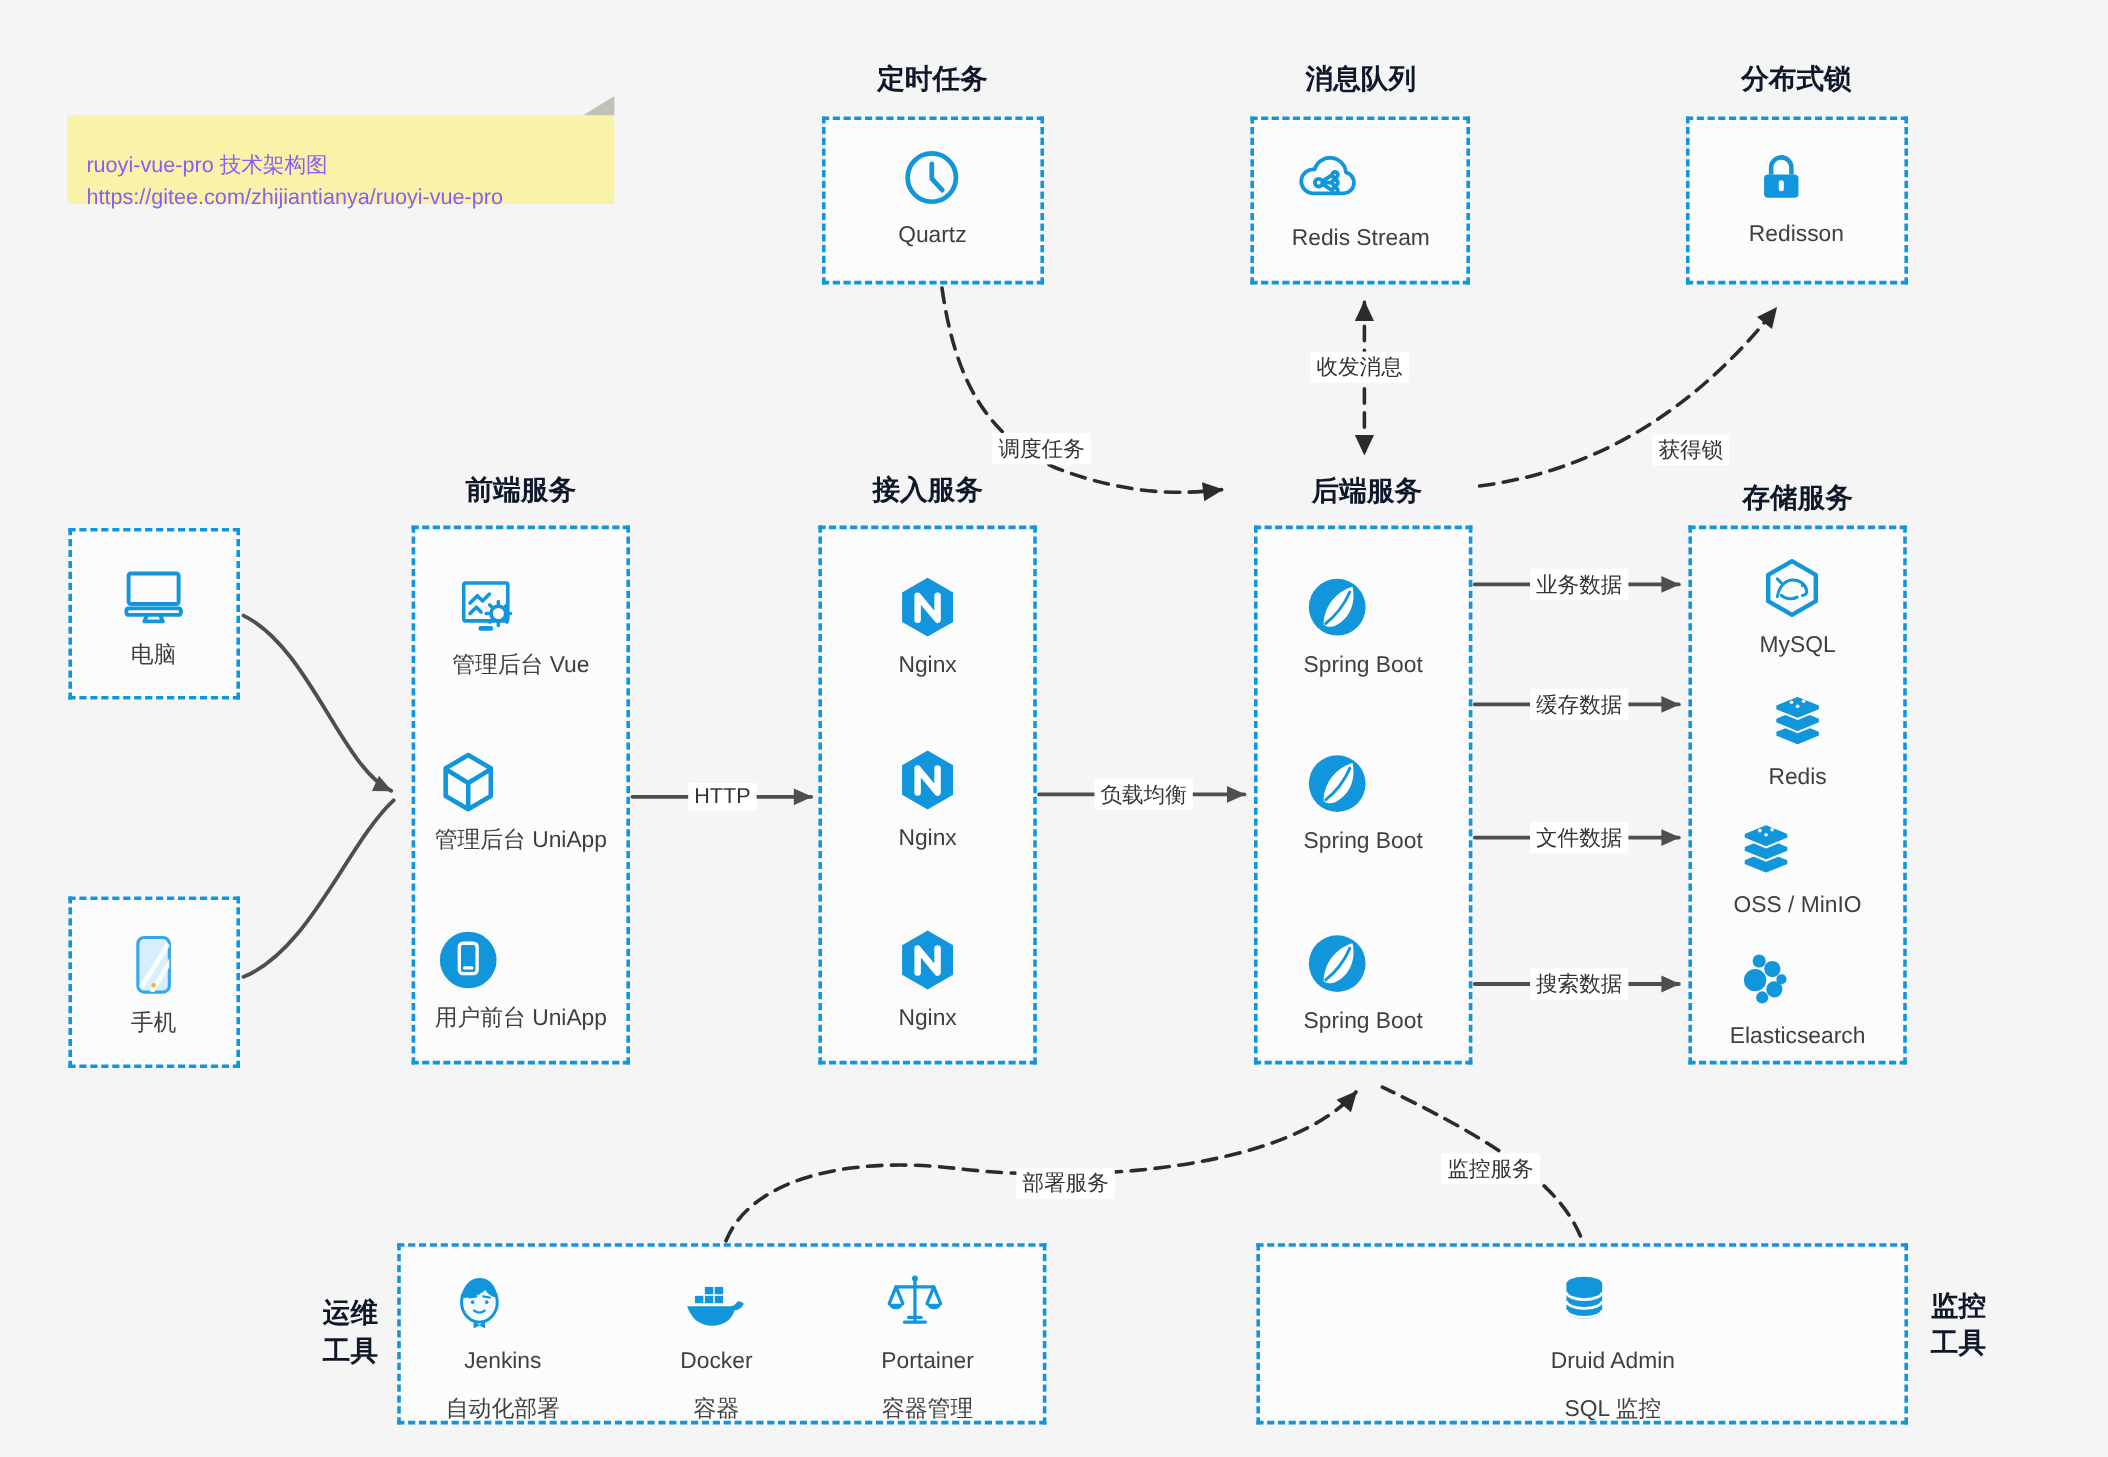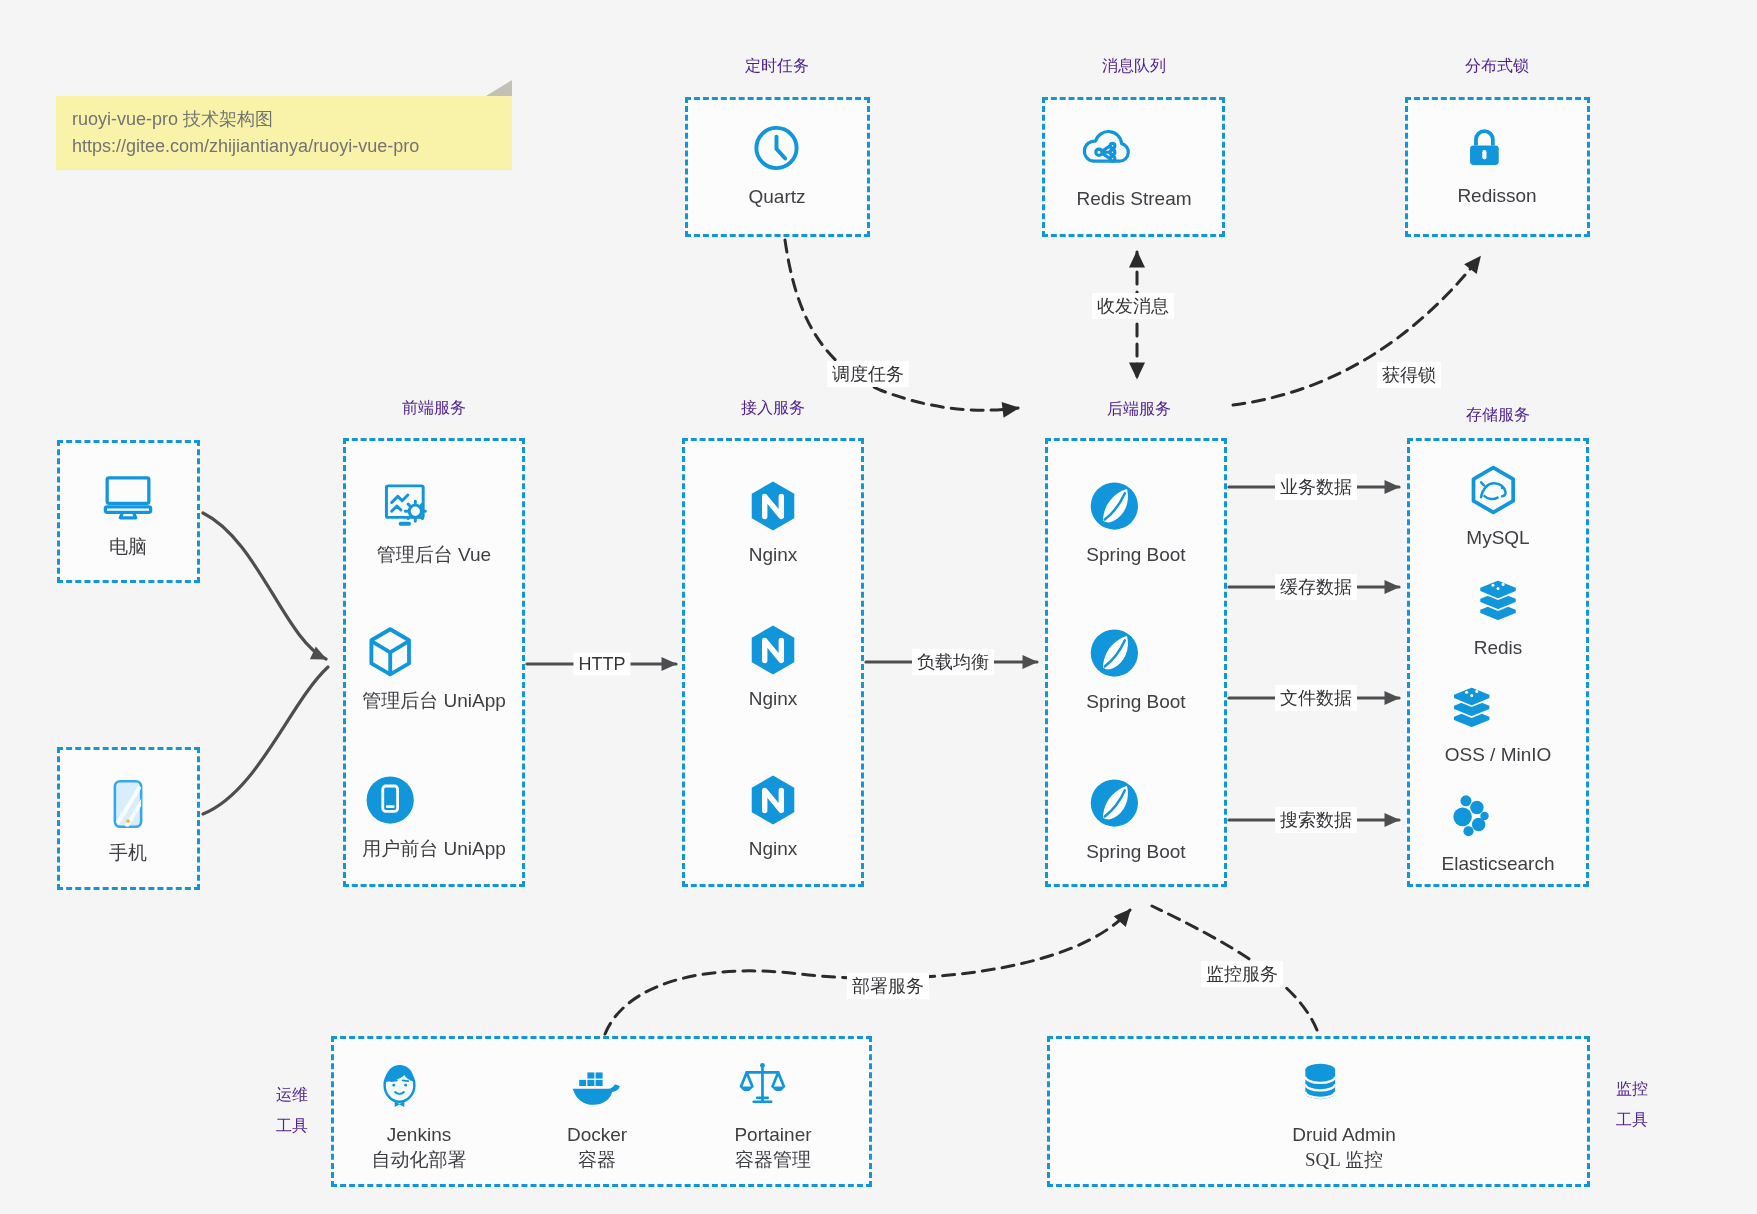--- a/index.html
+++ b/index.html
@@ -2,32 +2,32 @@
 <html><head>
 <meta charset="utf-8">
 <style>
   html,body{margin:0;padding:0;background:#f5f5f6;}
   .canvas{position:relative;width:1757px;height:1214px;background:#f5f5f6;overflow:hidden;
           font-family:"Liberation Sans","DejaVu Sans",sans-serif;color:#3e3f42;}
   
   .note{position:absolute;left:56px;top:96px;width:456px;height:74px;background:#f9f3a9;z-index:2;}
   .note .fold{position:absolute;right:0;top:-16px;width:0;height:0;
               border-right:26px solid #c2c2b4;border-top:16px solid transparent;}
-  .note .txt{padding:10px 16px;font-size:18px;line-height:27px;color:#737373;white-space:nowrap;}
+  .note .txt{padding:28px 16px;font-size:18px;line-height:27px;color:#8b5cf6;white-space:nowrap;}
   
   .dbox{position:absolute;border:3px dashed #1296db;background:#fcfcfd;box-sizing:border-box;z-index:1;}
   
-  .rtitle{position:absolute;transform:translate(-50%,-50%);color:#4c1d95;font-weight:400;
-          font-size:16px;white-space:nowrap;z-index:3;}
+  .rtitle{position:absolute;transform:translate(-50%,-50%);color:#0f172a;font-weight:700;
+          font-size:23px;white-space:nowrap;z-index:3;}
   .rtitle.side{line-height:31px;text-align:left;}
   
   .node{position:absolute;transform:translateX(-50%);display:flex;flex-direction:column;z-index:3;}
   .node svg{display:block;}
   .nlabel{margin-top:9px;font-size:19px;line-height:24px;color:#3e3f42;white-space:nowrap;text-align:center;}
-  .nlabel.sub{margin-top:1px;font-family:Liberation Serif, serif;}
+  .nlabel.sub{margin-top:16px;}
   
   .elabel{position:absolute;transform:translate(-50%,-50%);background:#ffffff;padding:1px 5px;
           font-size:18px;color:#333437;white-space:nowrap;z-index:5;}
   #connectors{position:absolute;left:0;top:0;z-index:4;pointer-events:none;}
   .defs-holder{position:absolute;width:0;height:0;overflow:hidden;}
 </style>
 </head>
 <body>
 
 <svg class="defs-holder" aria-hidden="true">

